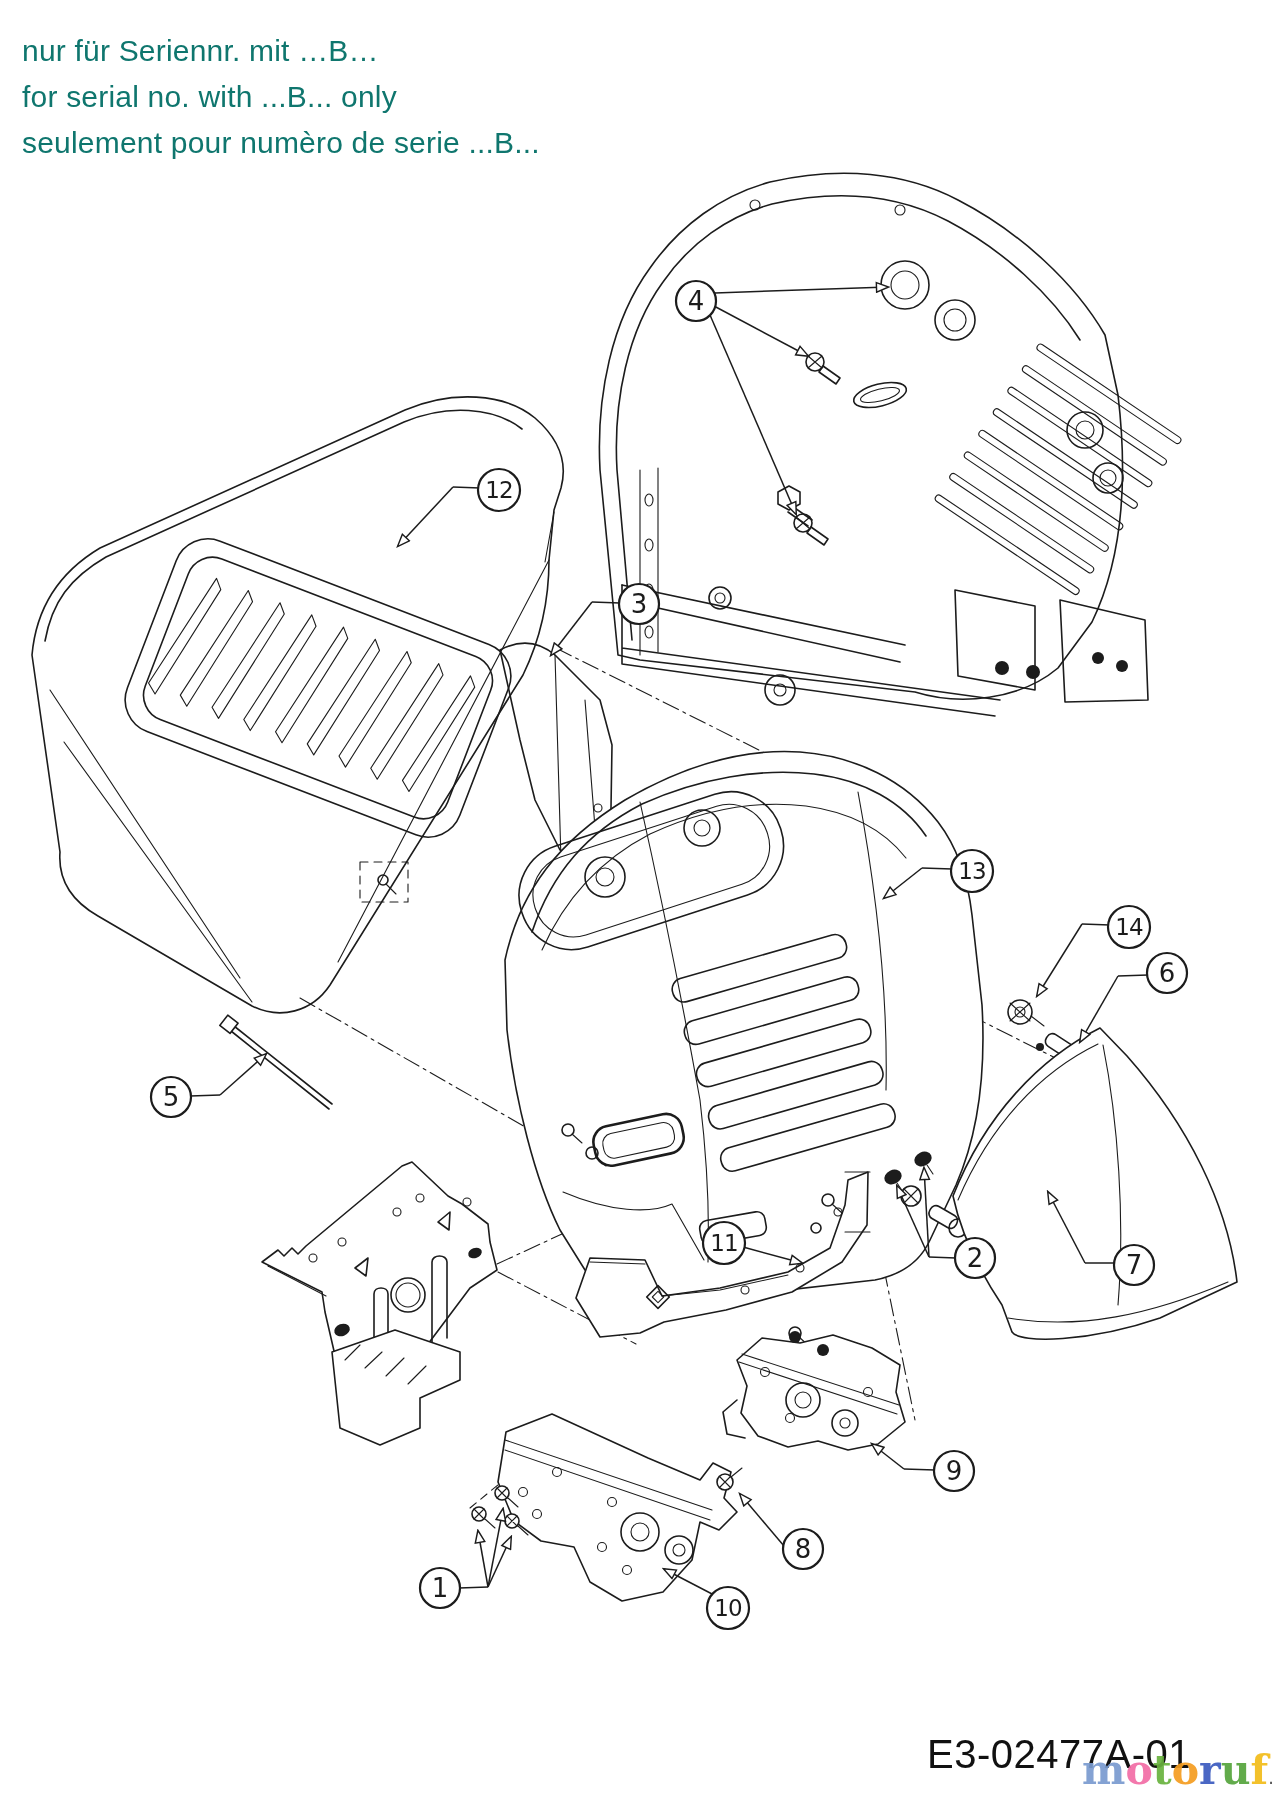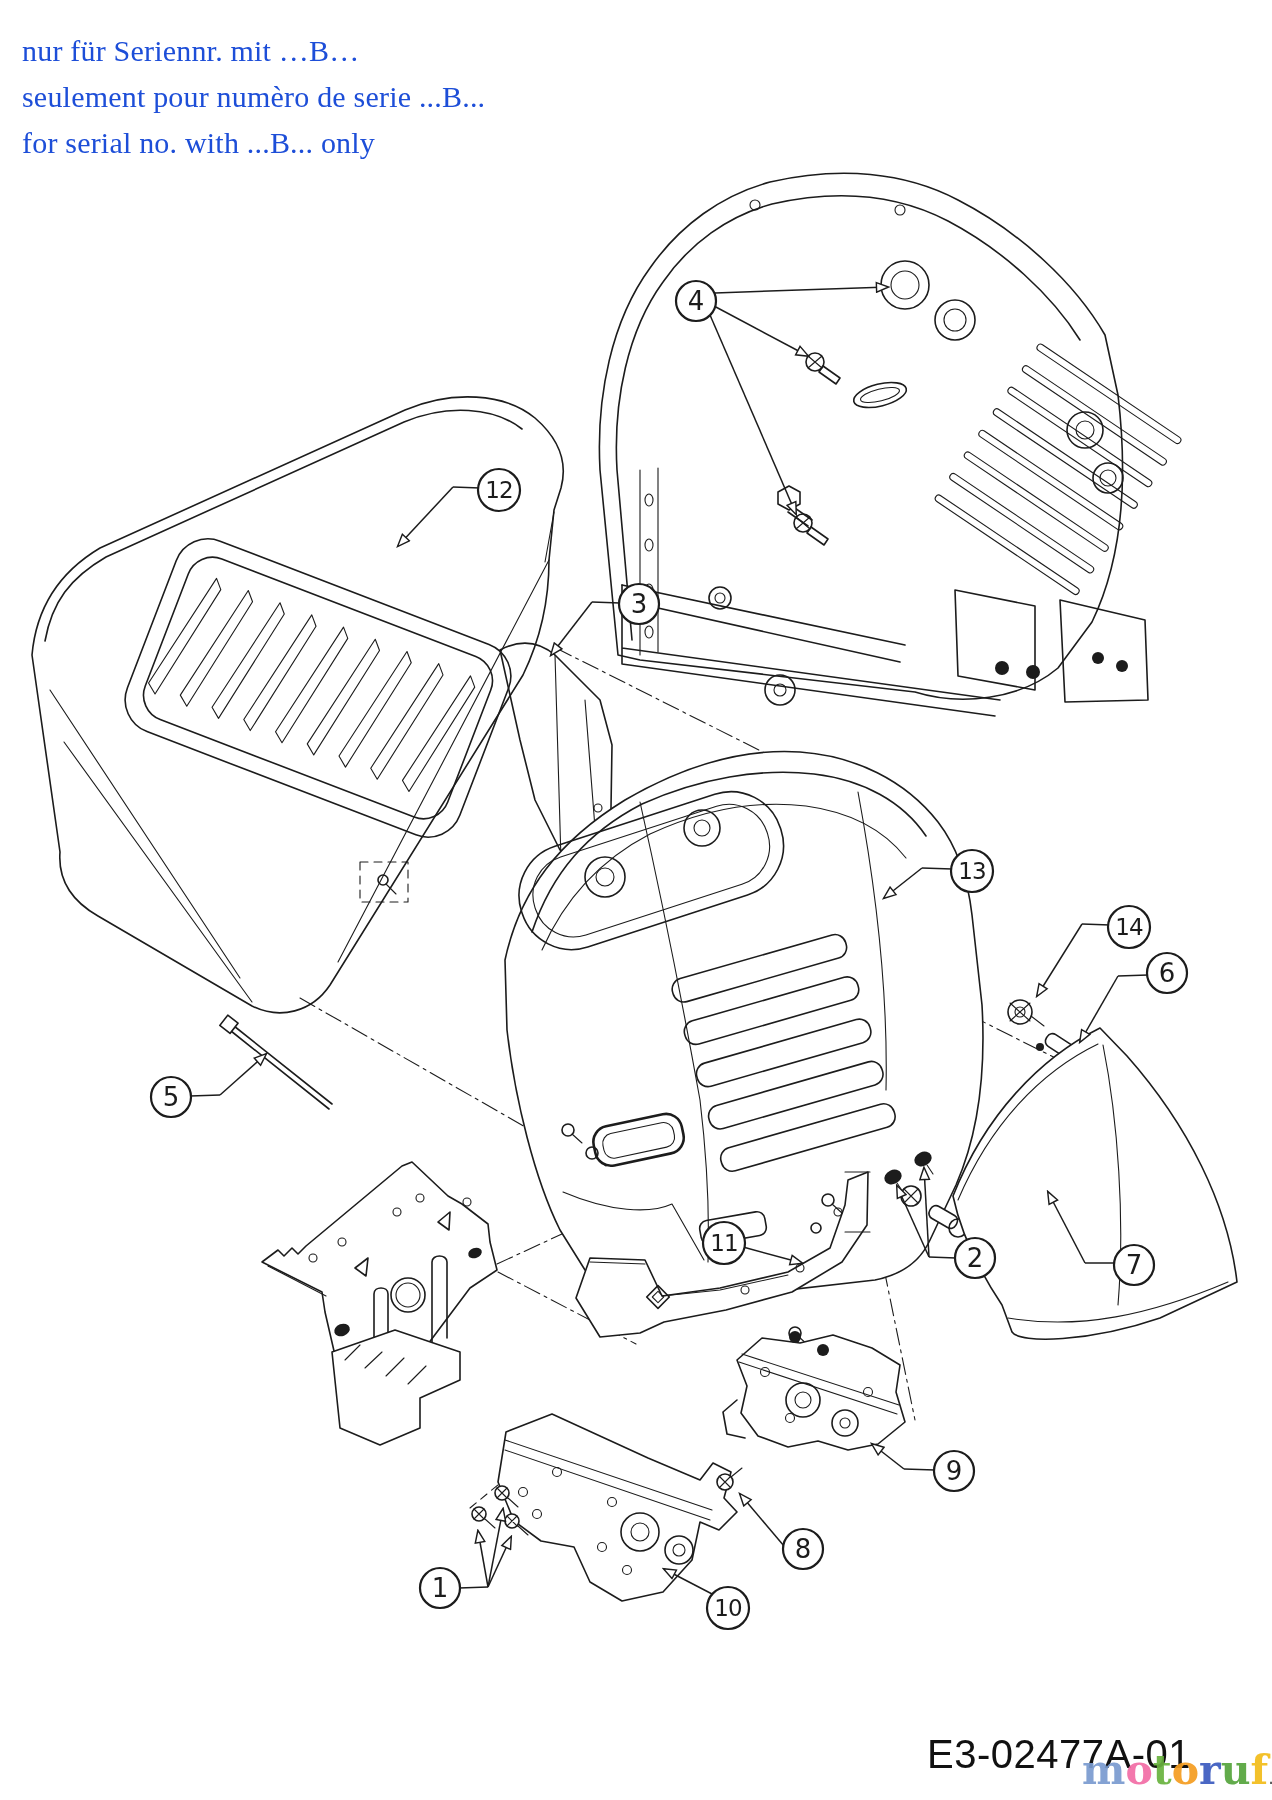--- a/index.html
+++ b/index.html
@@ -1,22 +1,22 @@
 <!DOCTYPE html>
 <html><head>
 <meta charset="utf-8">
 <style>
   html,body{margin:0;padding:0;background:#e8e8e8;}
   .page{
     position:relative;width:1272px;height:1800px;background:#ffffff;
     font-family:"Liberation Sans", sans-serif;overflow:hidden;margin:0 auto;
   }
   .serial-note{
-    position:absolute;left:22px;top:28px;color:#1d4ed8;
-    font-size:30px;line-height:46px;letter-spacing:0.2px;font-family:Liberation Serif, serif;
+    position:absolute;left:22px;top:28px;color:#0f766e;
+    font-size:30px;line-height:46px;letter-spacing:0.2px;
   }
   svg{position:absolute;left:0;top:0;}
   .ln{fill:none;stroke:#1c1c1c;stroke-width:1.6;stroke-linecap:round;stroke-linejoin:round;}
   .lnw{fill:#ffffff;stroke:#1c1c1c;stroke-width:1.6;stroke-linejoin:round;}
   .thick{stroke-width:2.6;}
   .thin{stroke-width:1.1;}
   .dark{fill:#1c1c1c;stroke:none;}
   .dash{stroke-dasharray:8 6;}
   .dashdot{stroke-dasharray:17 5 3 5;}
   .leader{fill:none;stroke:#1c1c1c;stroke-width:1.5;}
@@ -32,22 +32,22 @@
   .wm{font-family:"DejaVu Serif", serif;font-weight:bold;font-size:41px;opacity:0.92;}
   .wm .suf{font-family:"Liberation Sans", sans-serif;font-weight:normal;font-size:20px;}
 </style>
 </head>
 <body>
 
 <div class="page">
 
   <div class="serial-note">
     <div>nur für Seriennr. mit …B…</div>
+    <div>for serial no. with ...B... only</div>
     <div>seulement pour numèro de serie ...B...</div>
-    <div>for serial no. with ...B... only</div>
   </div>
 
   <svg width="1272" height="1800" viewBox="0 0 1272 1800">
 
     <defs>
       <marker id="arw" viewBox="0 0 12 10" refX="10.4" refY="5" markerWidth="15" markerHeight="12" markerUnits="userSpaceOnUse" orient="auto">
         <path d="M0.8,1 L11,5 L0.8,9 Z" fill="#ffffff" stroke="#1c1c1c" stroke-width="1.2"></path>
       </marker>
     </defs>
 

